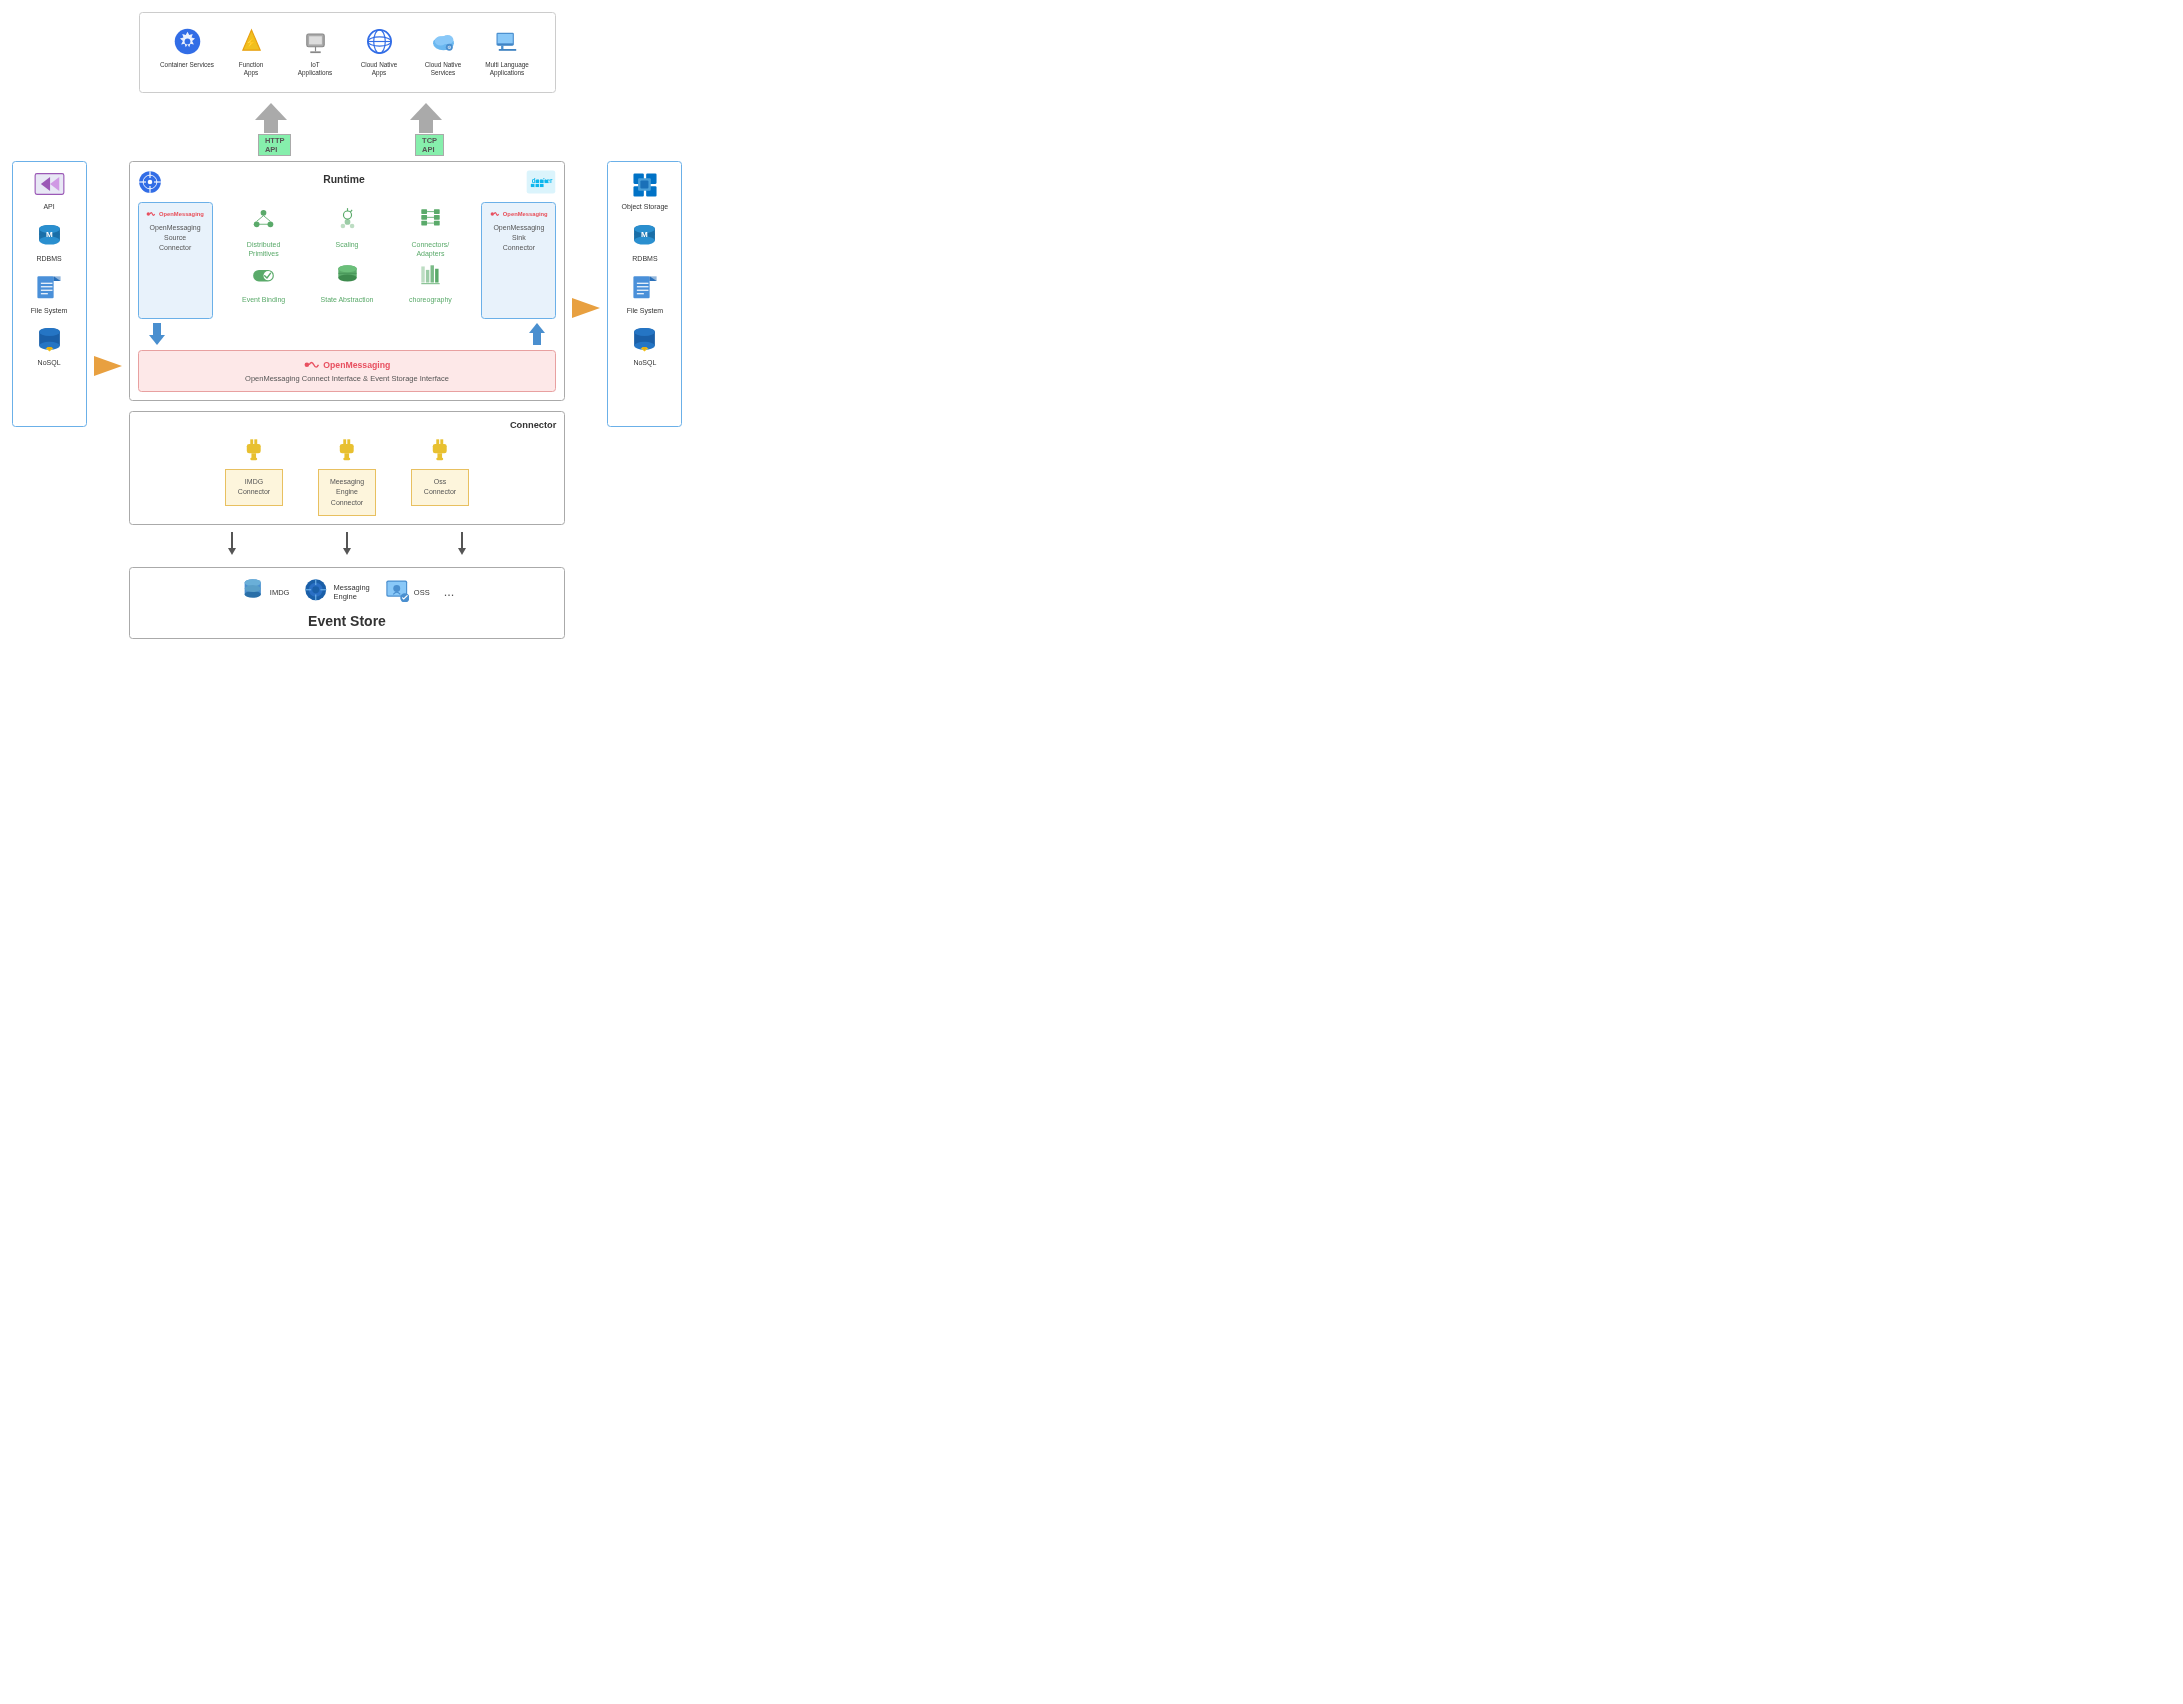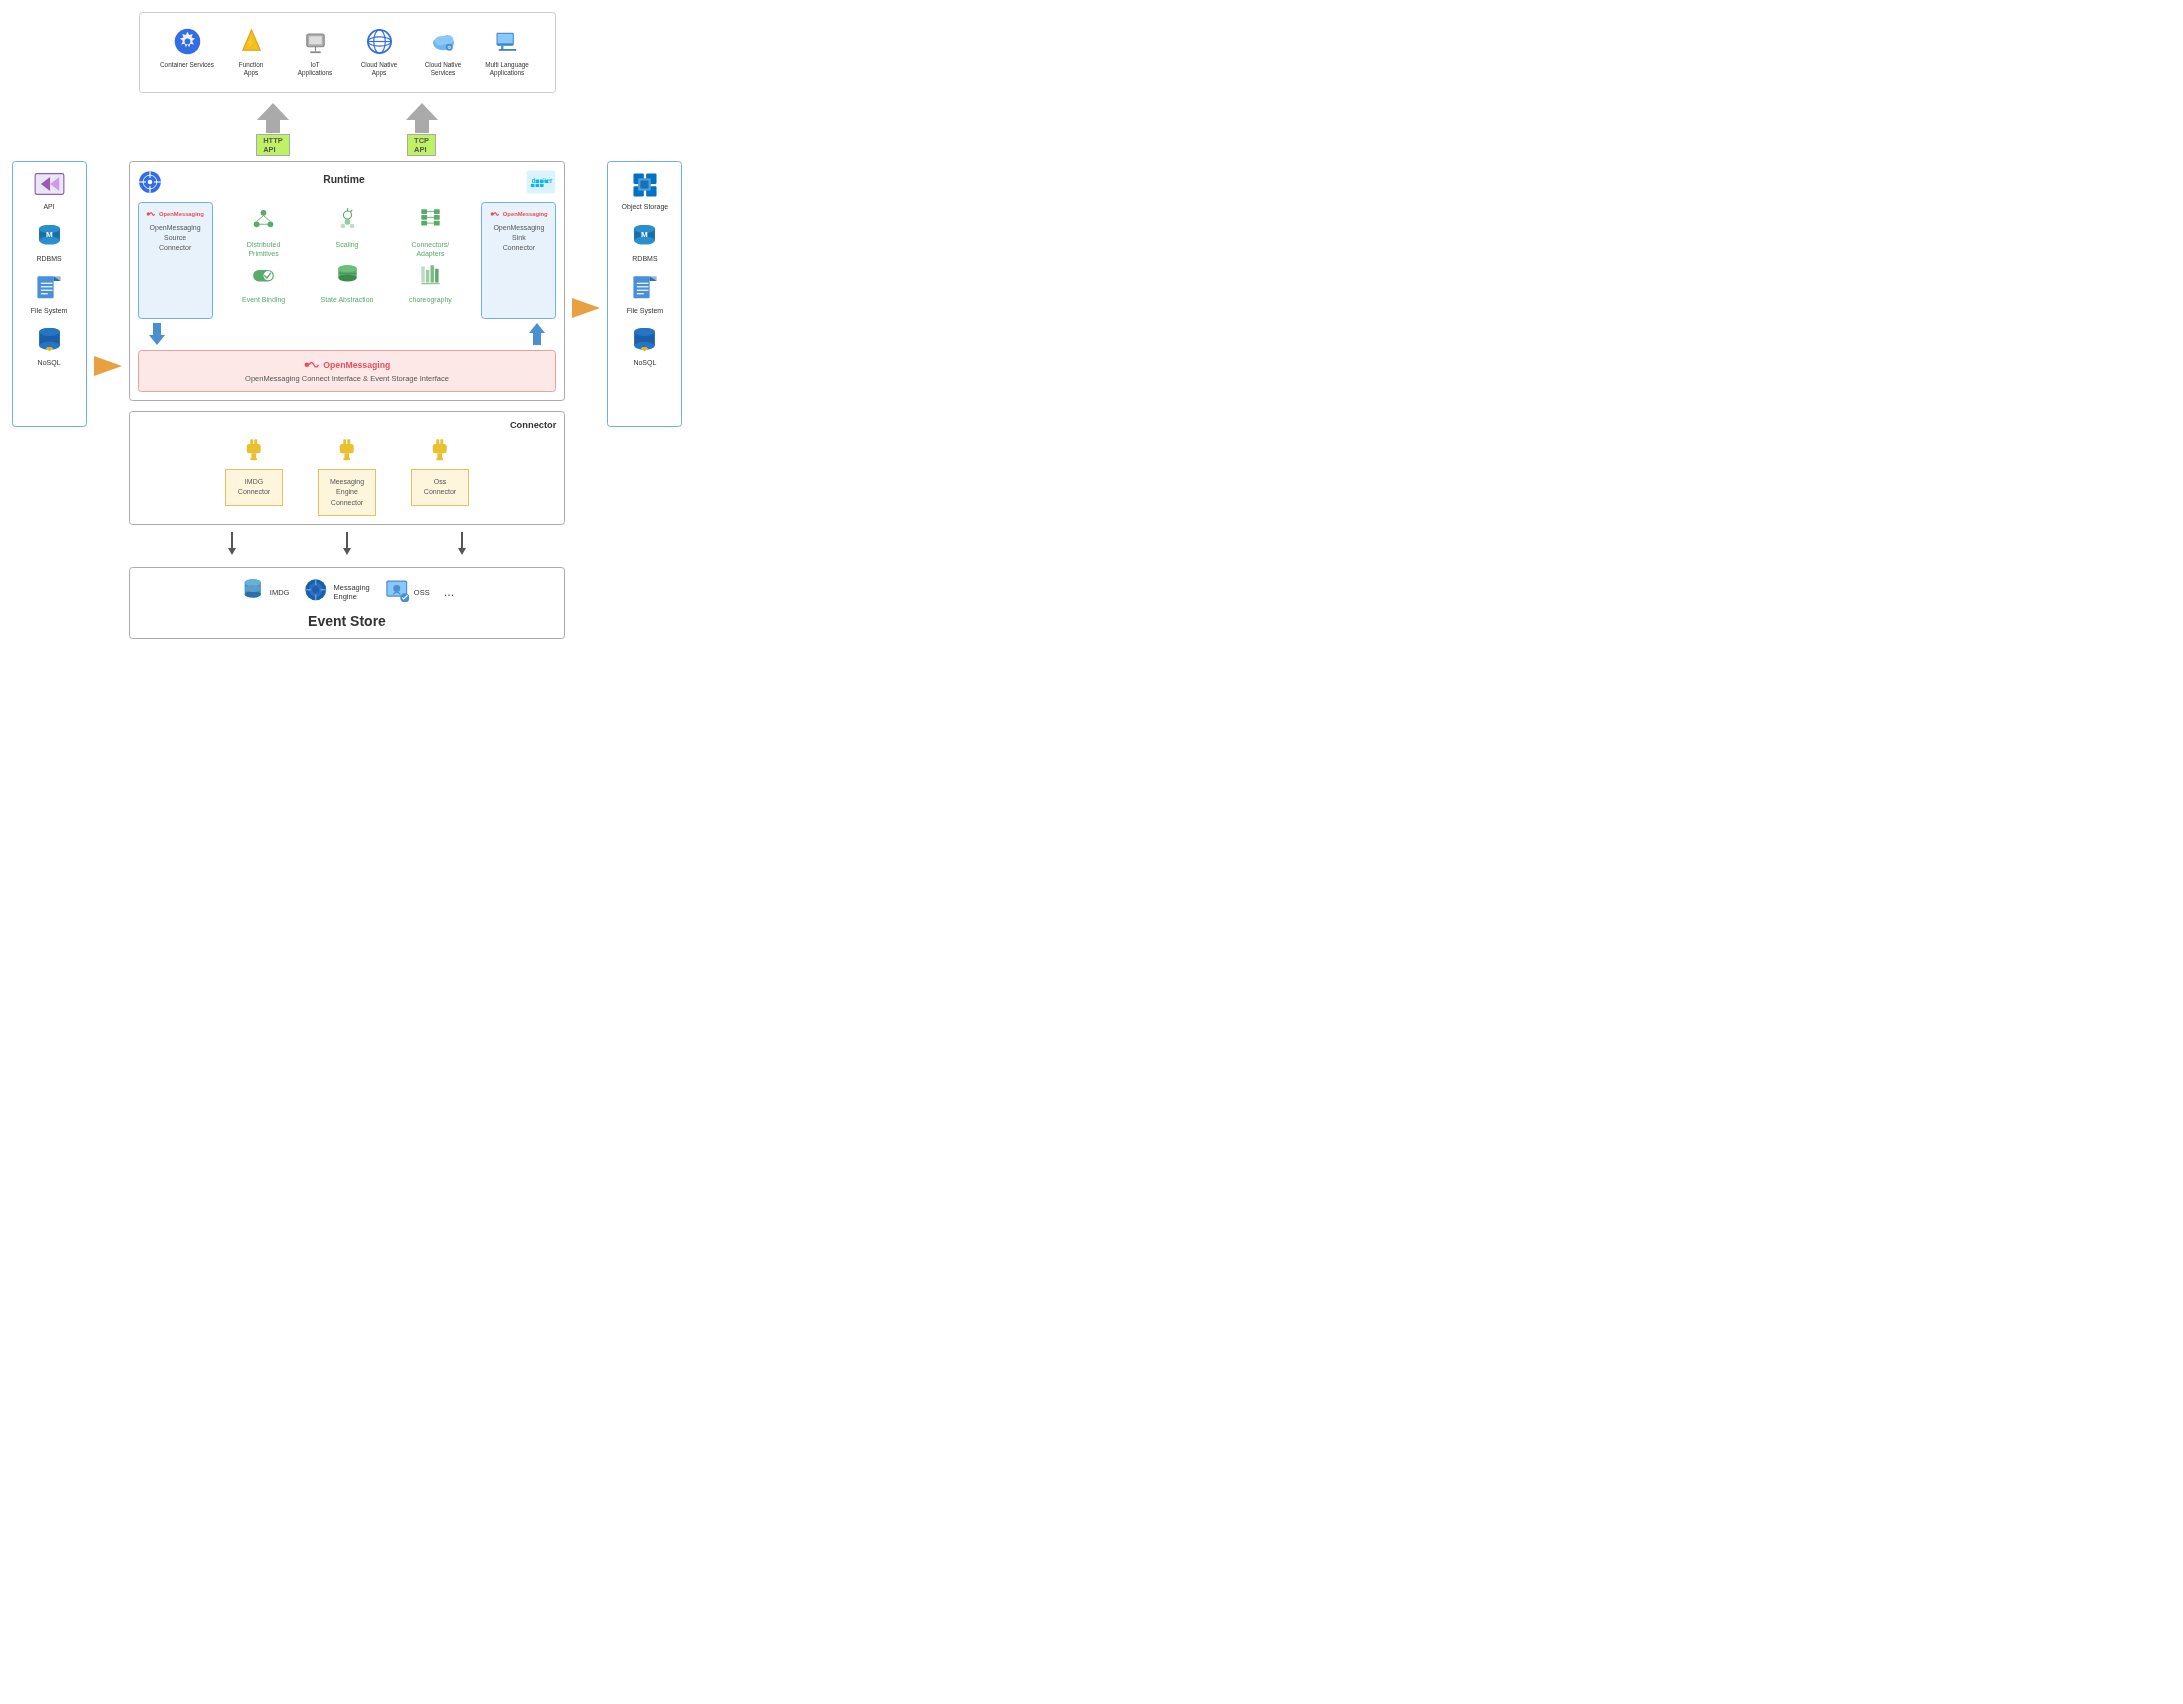--- a/index.html
+++ b/index.html
@@ -61,21 +61,22 @@
       flex-direction: column;
       align-items: center;
       gap: 1.2px;
     }
     .api-arrow-label {
       font-size: 7.5px;
       font-weight: bold;
       color: #555;
       border: 1.2px solid #aaa;
       padding: 1.2px 5.8px;
-      background: #bef264;
+      background: #86efac;
+      margin-left: 8px;
     }
     .arrow-up-shape {
       display: flex;
       flex-direction: column;
       align-items: center;
     }
     .arrow-up-triangle {
       width: 0;
       height: 0;
       border-left: 16px solid transparent;

